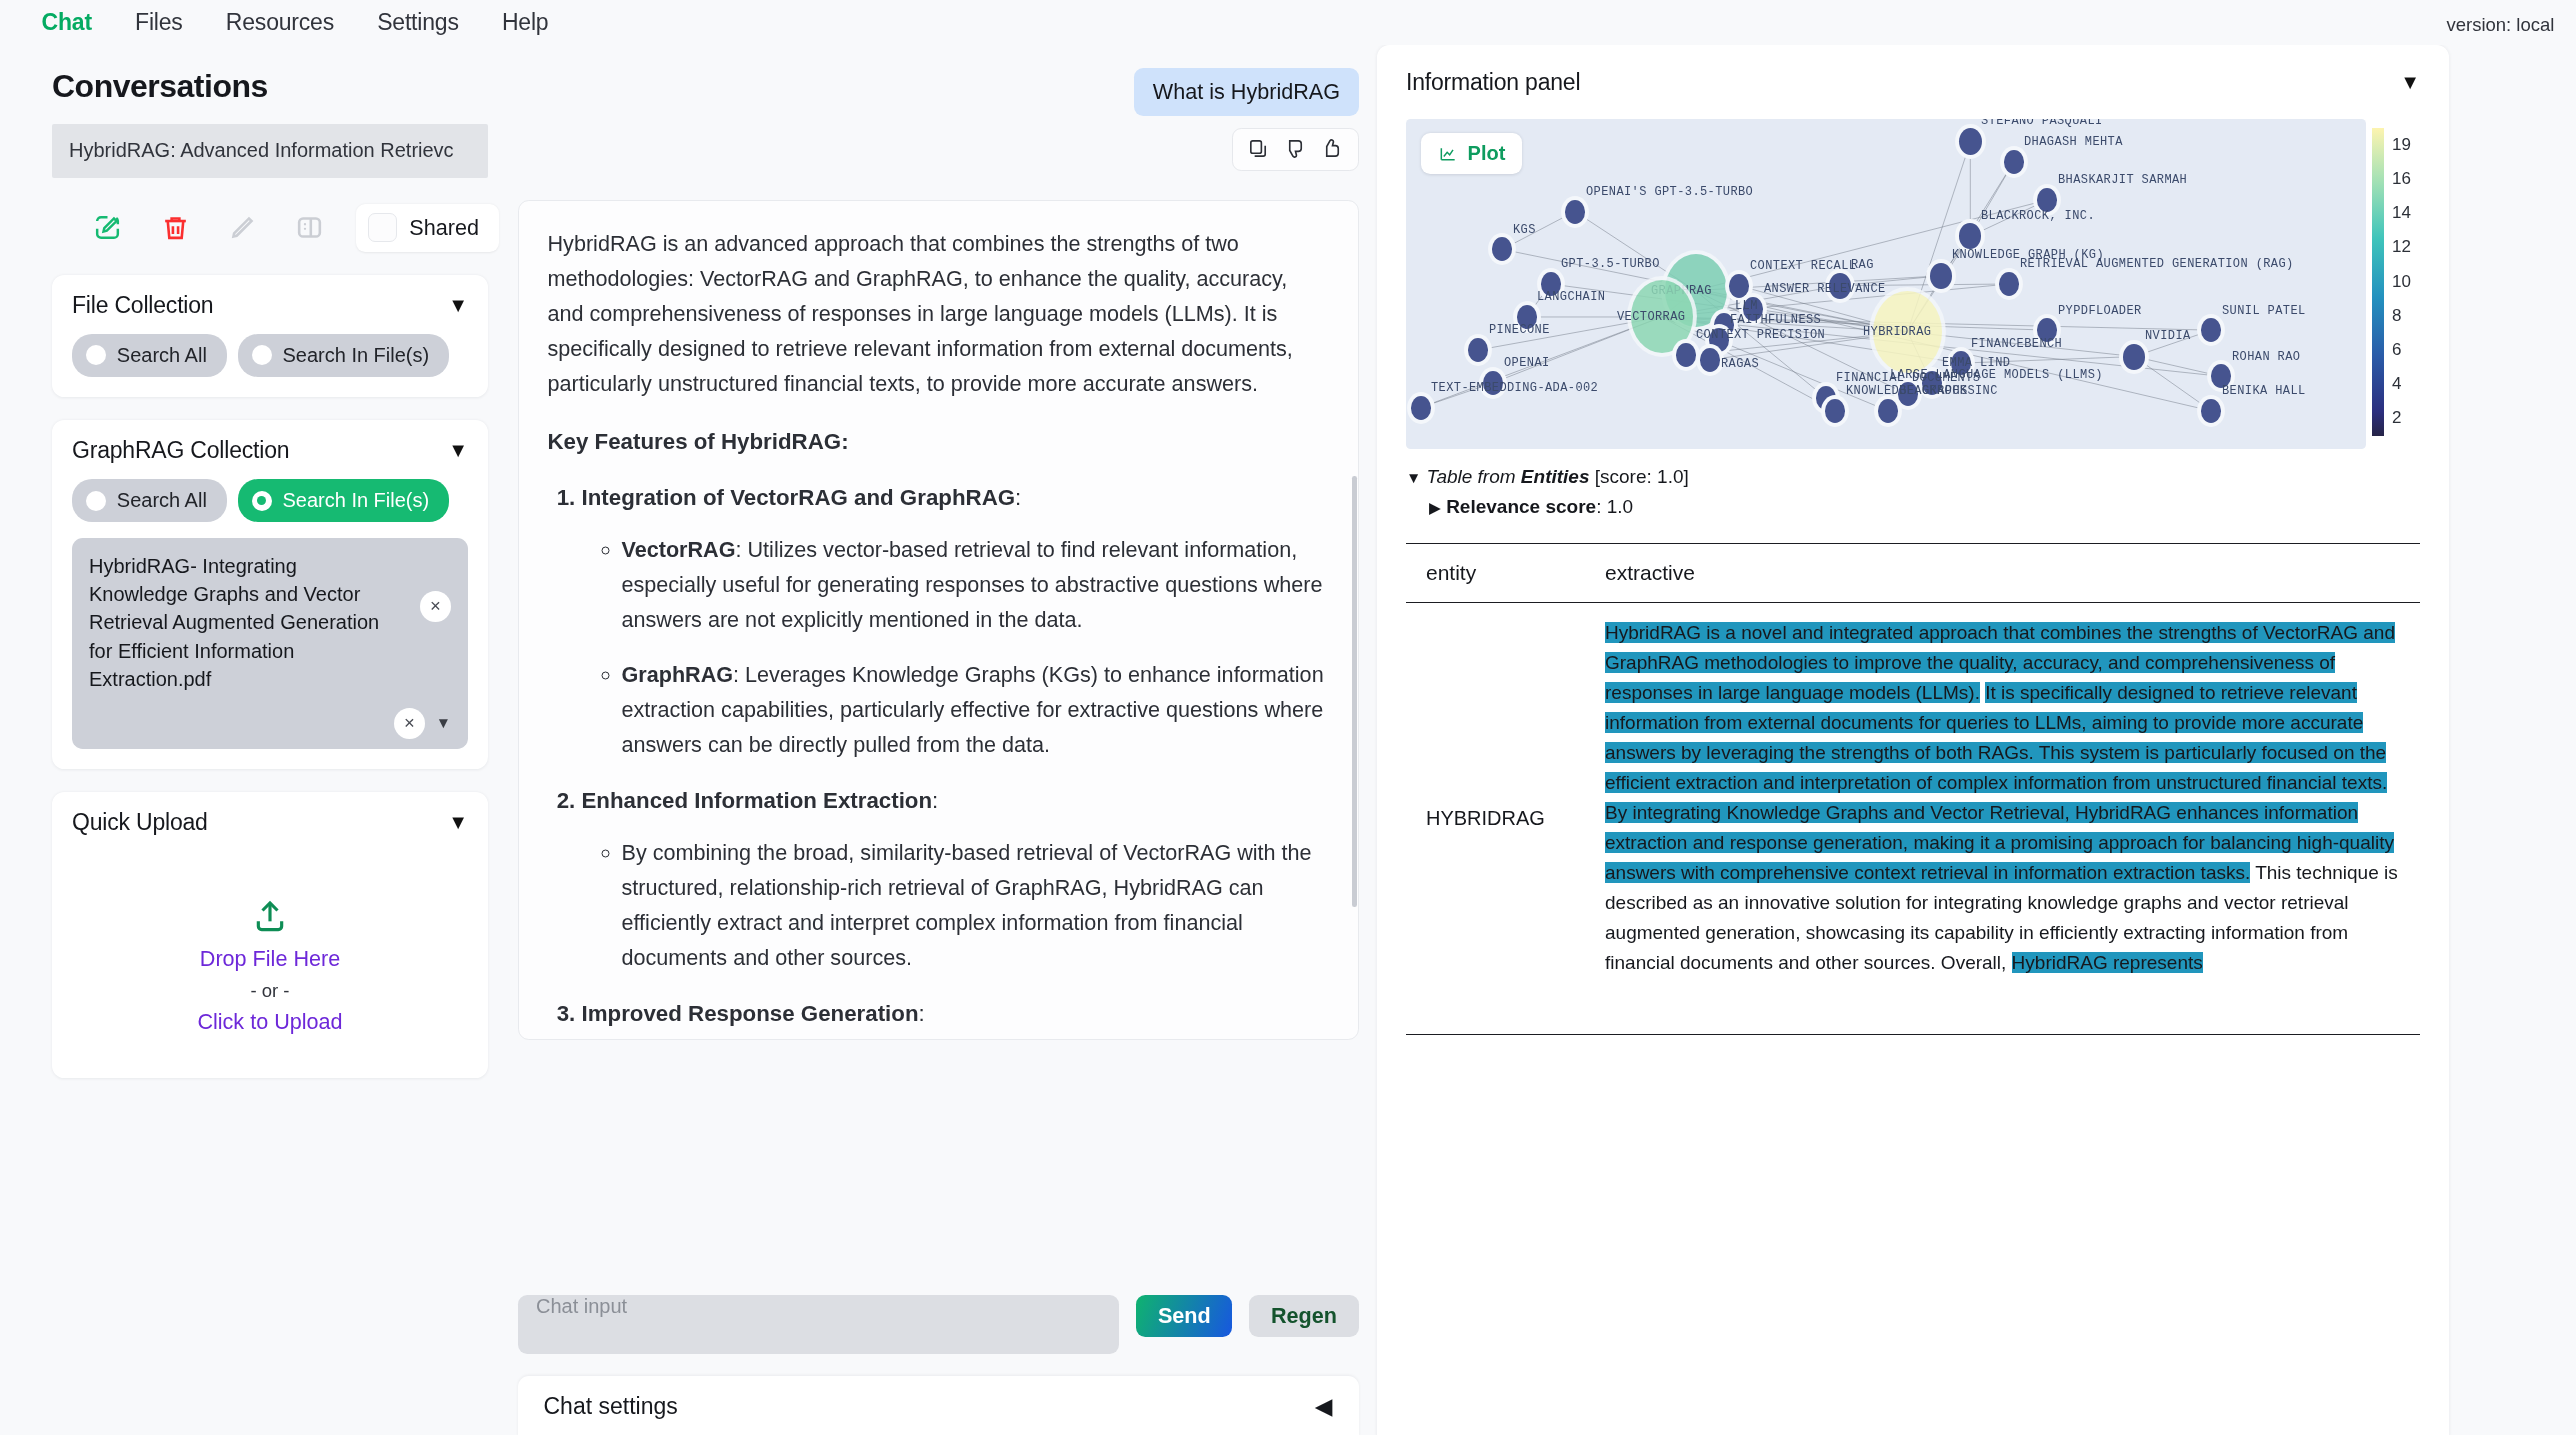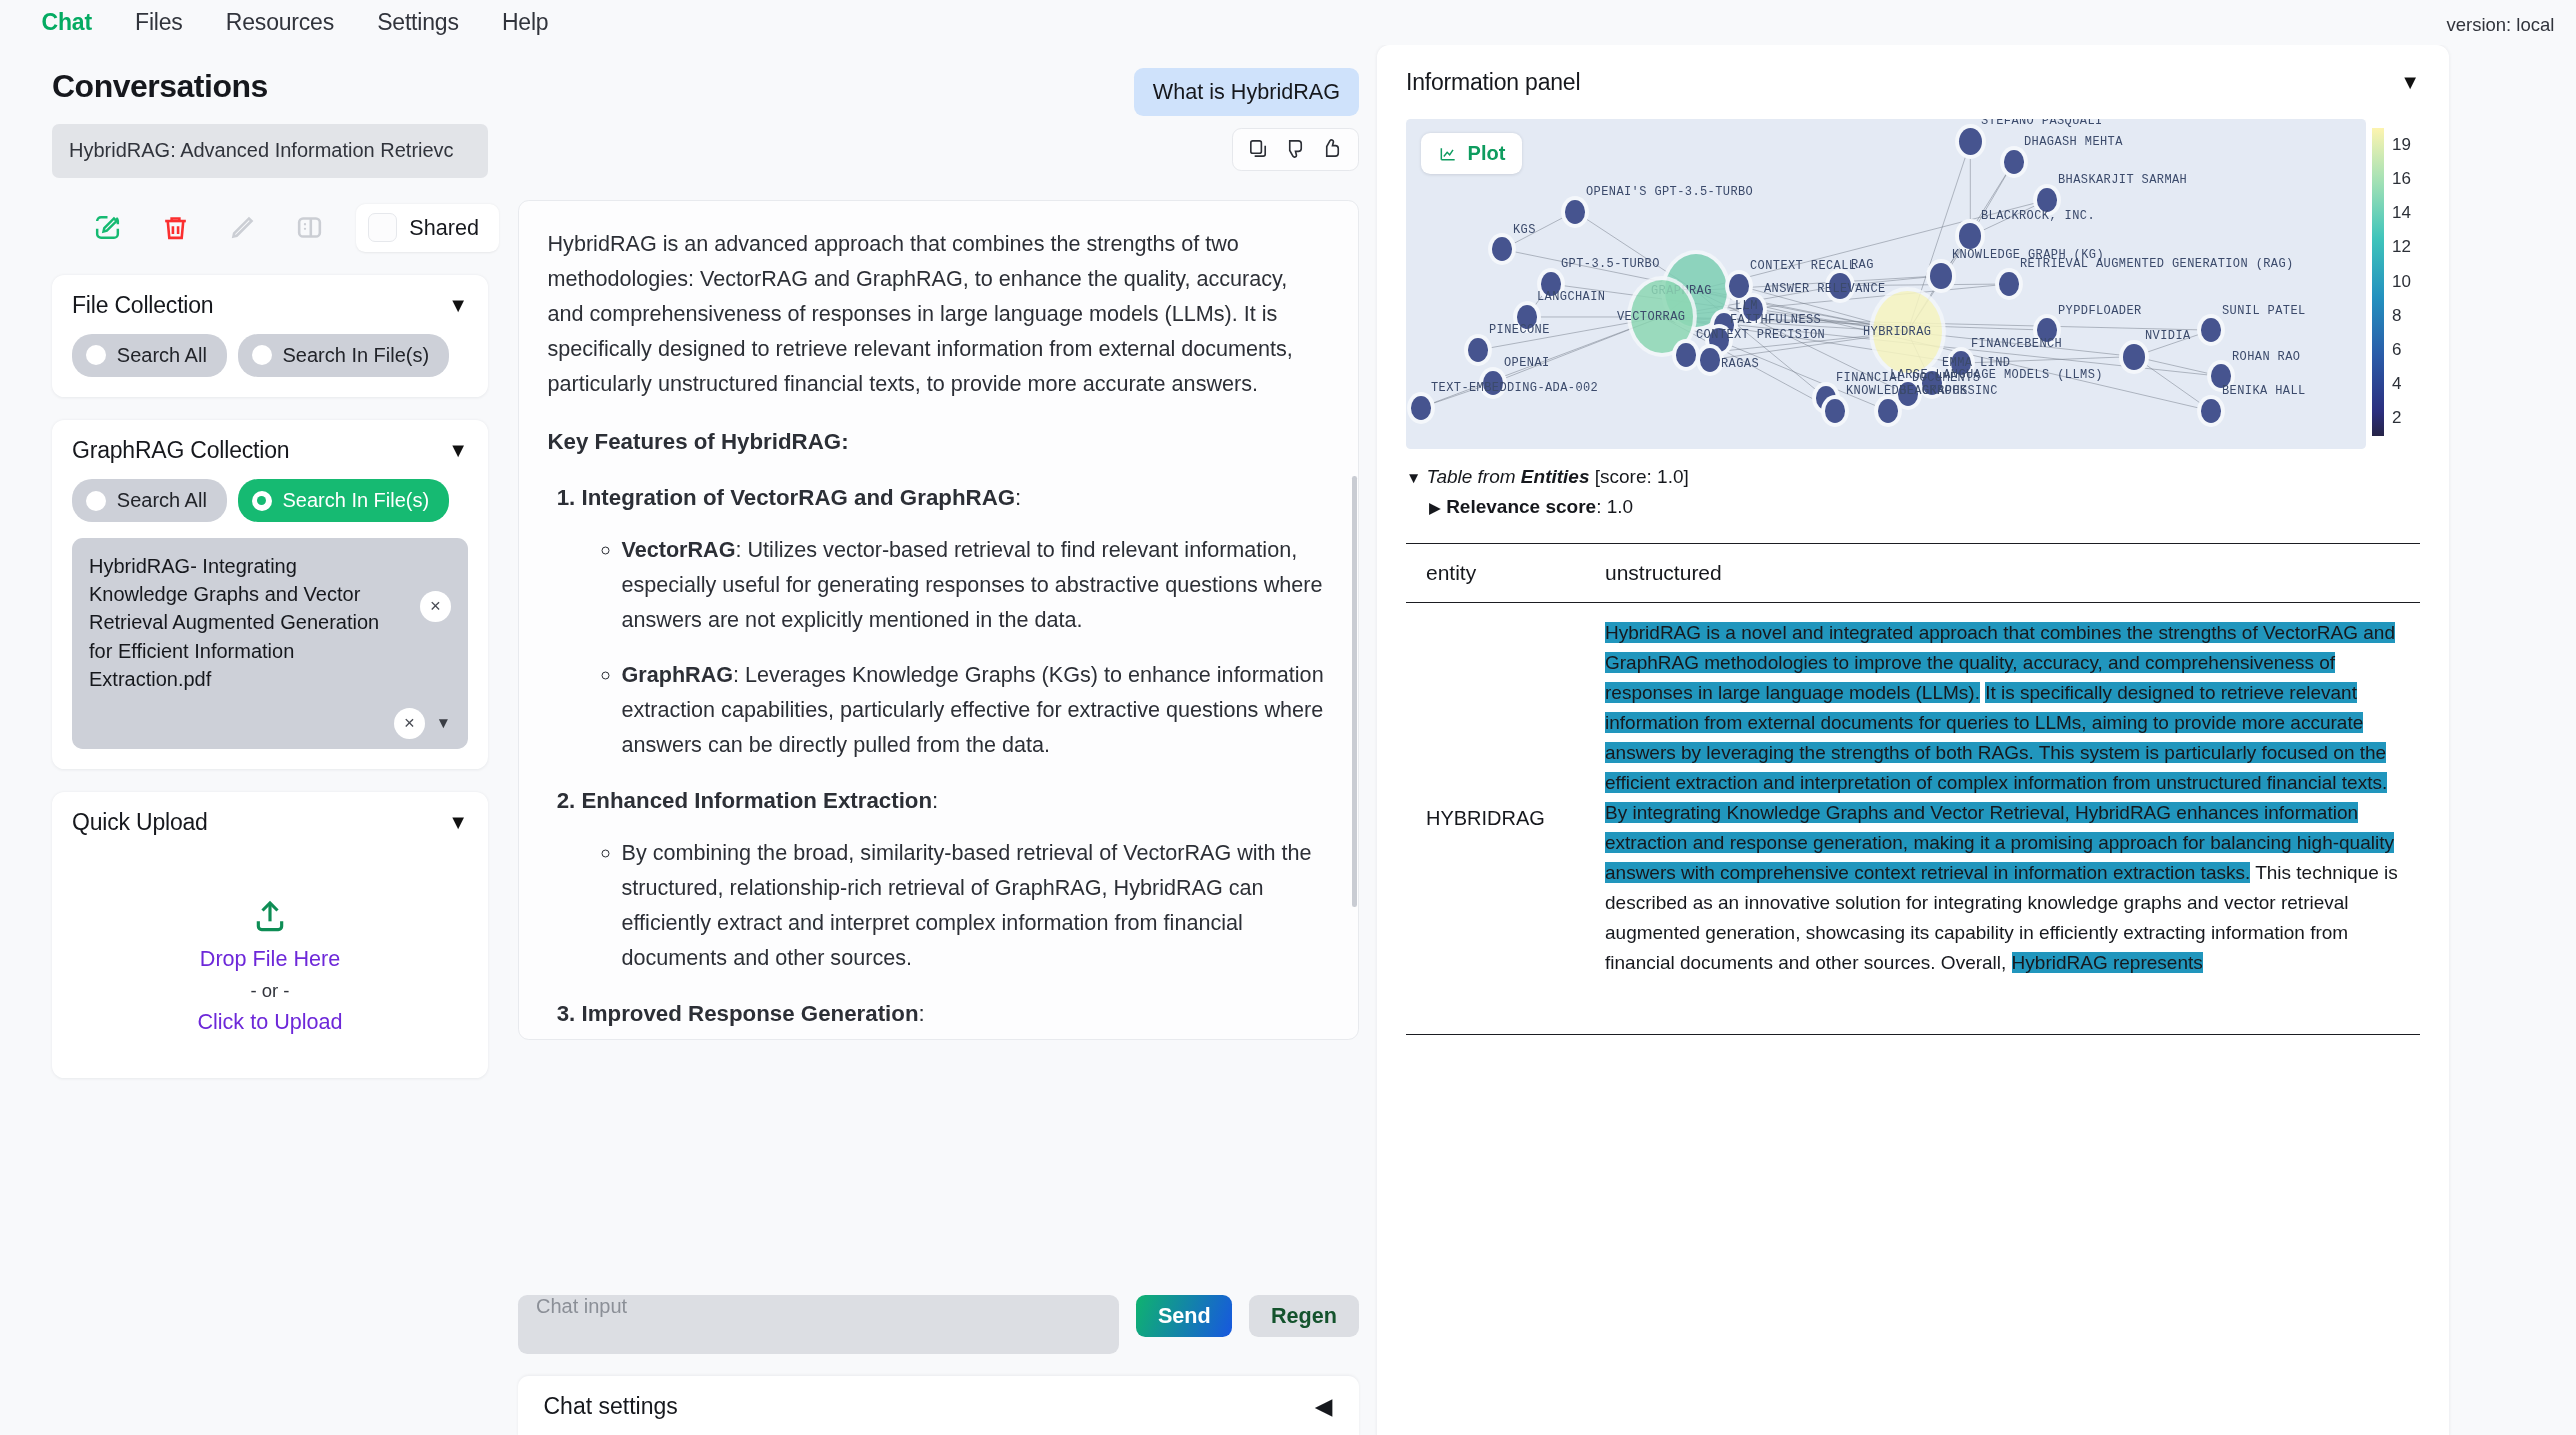--- a/index.html
+++ b/index.html
@@ -29,21 +29,21 @@
 
   
   #shell { display:flex; height:1391px; padding:0 15.4px 0 0; }
 
   
   #sidebar { width:499px; padding:0 0 0 20px; }
   #conv-title { font-size:32px; font-weight:700; letter-spacing:-0.5px; margin:23px 0 18.5px 32px; }
 
   .conv-select {
     margin-left:32px; width:436px; height:54px; background:#e2e4e8;
-    border-radius:7px; display:flex; align-items:center;
+    border-radius:2px; display:flex; align-items:center;
     padding:0 17px; font-size:20px; color:#31343c;
     overflow:hidden; white-space:nowrap;
   }
 
   #conv-actions { margin:26px 0 0 54px; display:flex; align-items:center; gap:0; }
   .act { width:77px; display:flex; align-items:center; justify-content:center; cursor:pointer; }
   #shared-toggle {
     margin-left:12.3px; background:#fff; border-radius:9.2px; height:48px;
     display:flex; align-items:center; gap:12.3px; padding:0 20px 0 12.3px;
     box-shadow:0 0.8px 2.3px rgba(0,0,0,.07);
@@ -513,21 +513,21 @@
     </div>
     <div class="rel-line">
       <span class="tri">▶</span>
       <b>Relevance score</b>: <span>1.0</span>
     </div>
 
     <table id="etable">
       <thead>
         <tr>
           <th>entity</th>
-          <th>unstructured</th>
+          <th>extractive</th>
         </tr>
       </thead>
       <tbody id="etbody">
           <tr>
             <td class="ent">HYBRIDRAG</td>
             <td>
               <div class="desc-cell"><span class="hl">HybridRAG is a novel and integrated approach that combines the strengths of VectorRAG and GraphRAG methodologies to improve the quality, accuracy, and comprehensiveness of responses in large language models (LLMs).</span><span> </span><span class="hl">It is specifically designed to retrieve relevant information from external documents for queries to LLMs, aiming to provide more accurate answers by leveraging the strengths of both RAGs. This system is particularly focused on the efficient extraction and interpretation of complex information from unstructured financial texts.</span><span> </span><span class="hl">By integrating Knowledge Graphs and Vector Retrieval, HybridRAG enhances information extraction and response generation, making it a promising approach for balancing high-quality answers with comprehensive context retrieval in information extraction tasks.</span><span> This technique is described as an innovative solution for integrating knowledge graphs and vector retrieval augmented generation, showcasing its capability in efficiently extracting information from financial documents and other sources. Overall, </span><span class="hl">HybridRAG represents</span></div>
             </td>
           </tr>
         </tbody>

